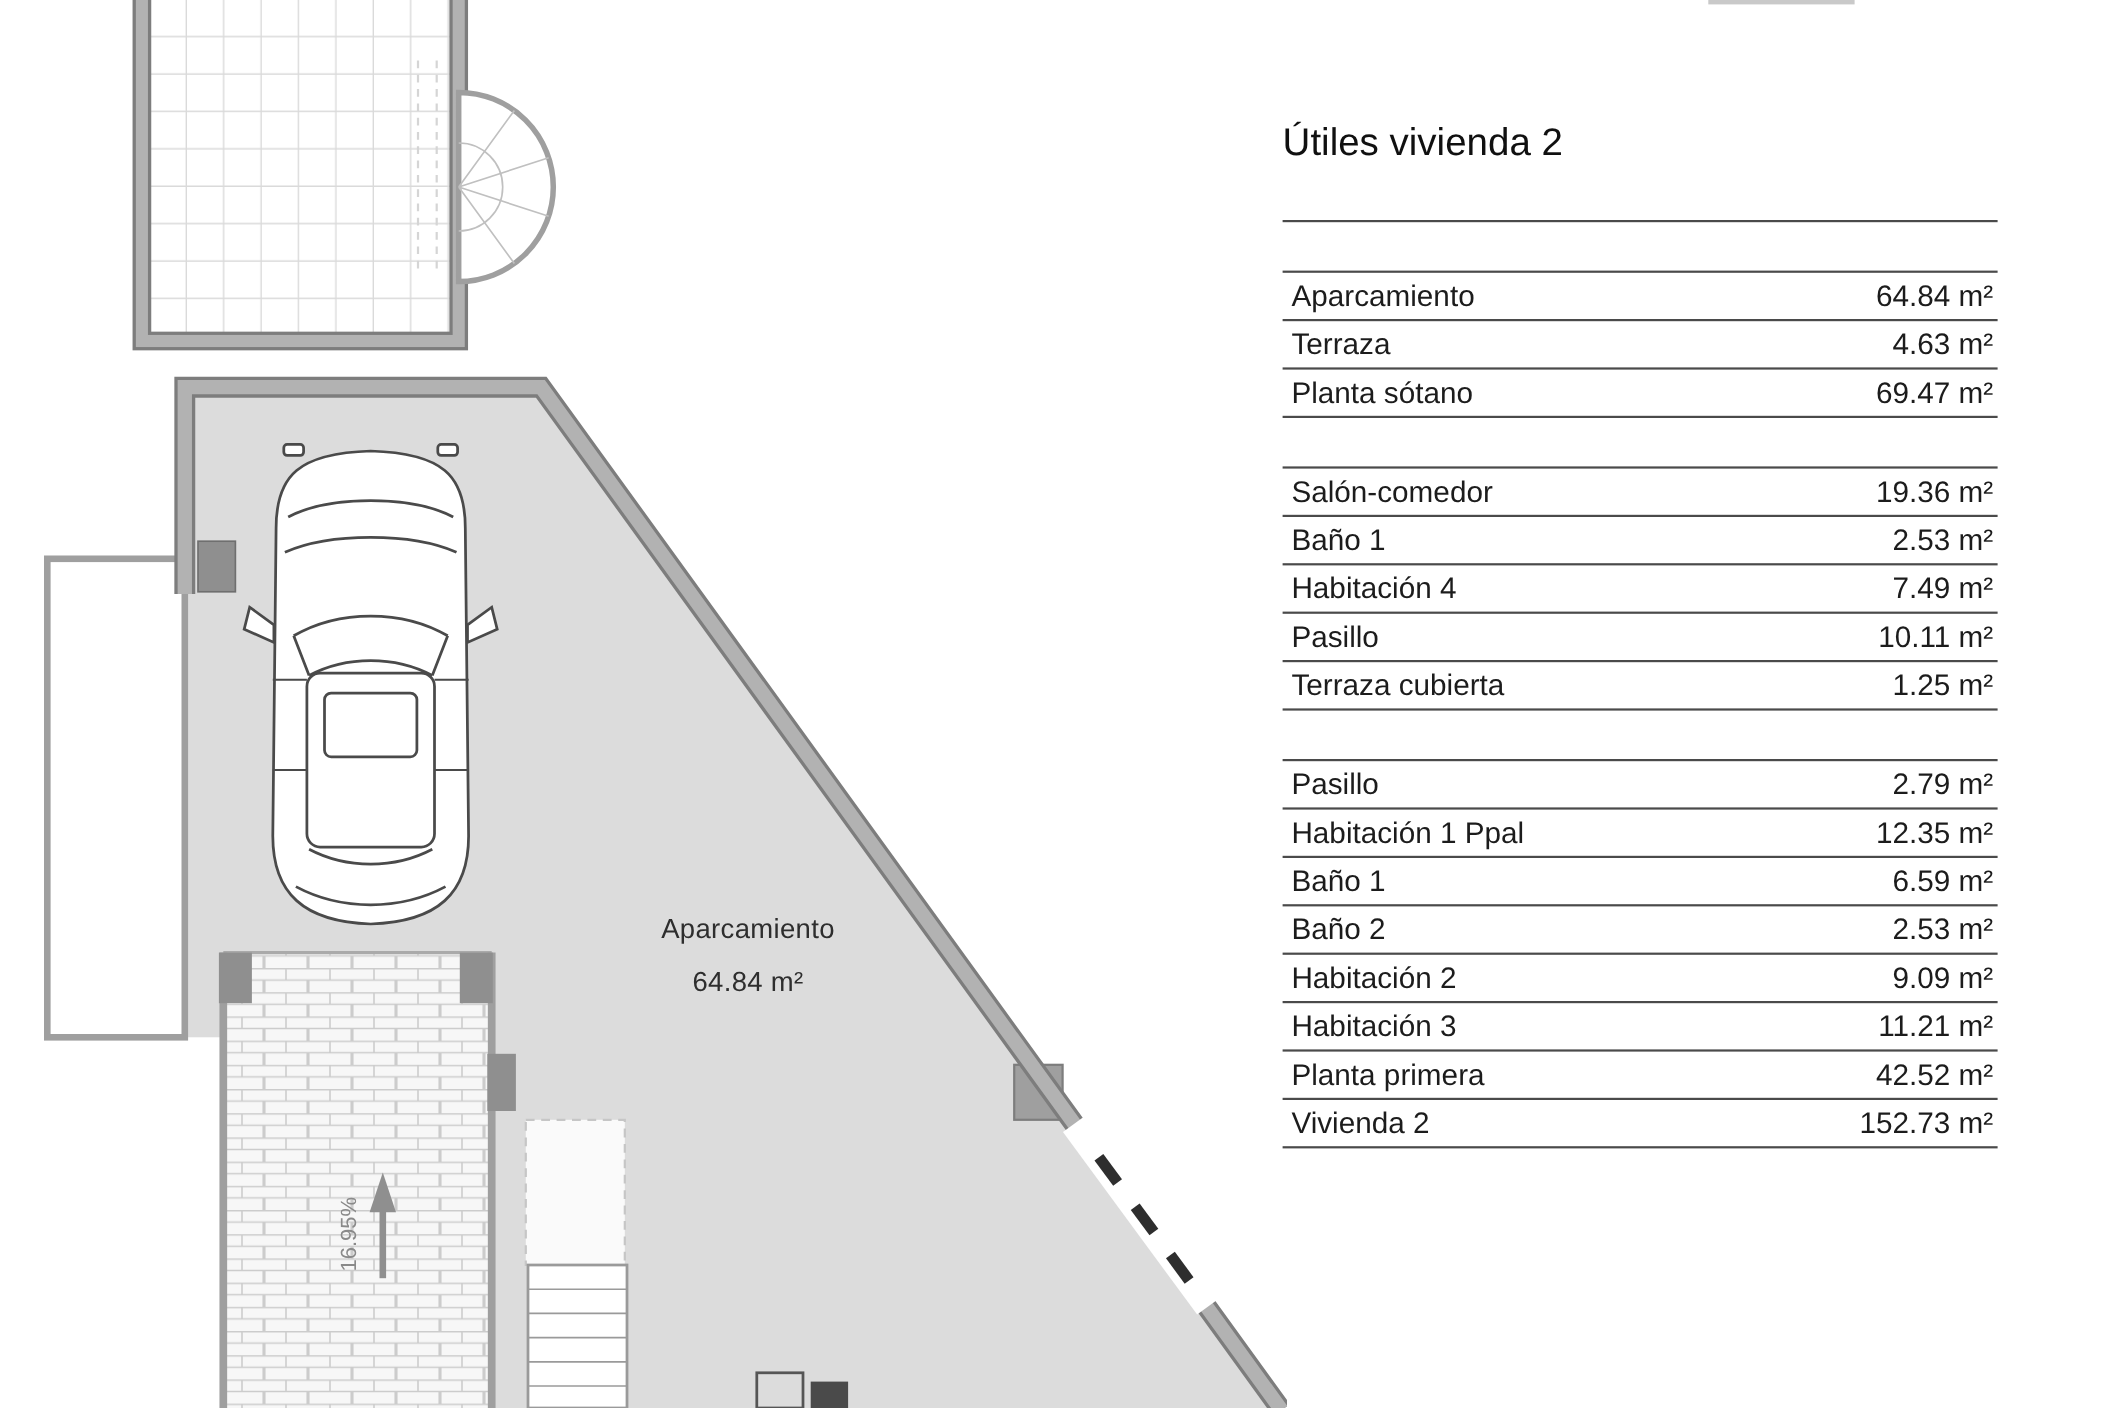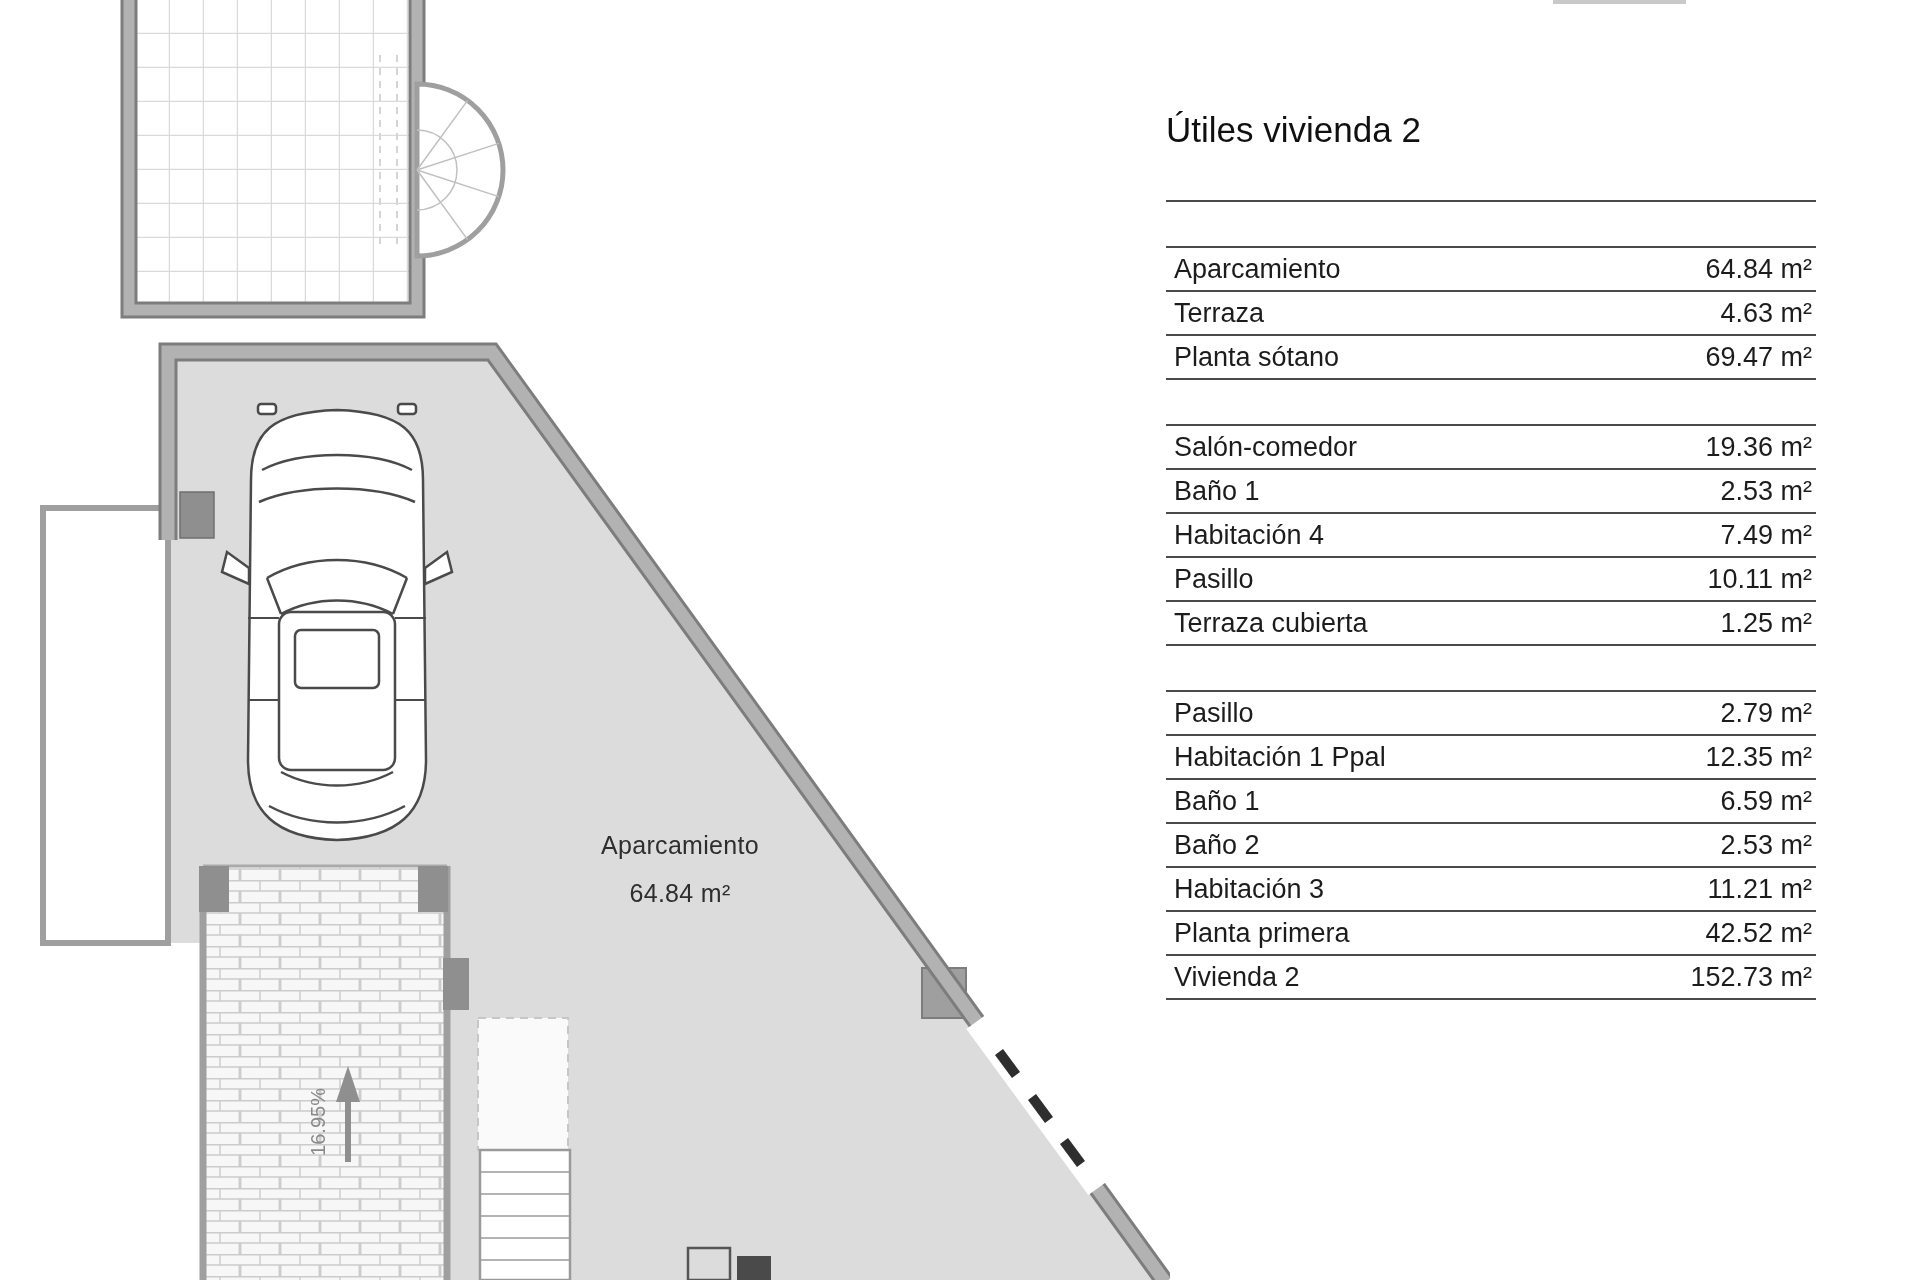--- a/index.html
+++ b/index.html
@@ -198,20 +198,24 @@
           </div>
           <div class="trow">
             <span class="tlabel">Baño 1</span>
             <span class="tvalue">6.59 m²</span>
           </div>
           <div class="trow">
             <span class="tlabel">Baño 2</span>
             <span class="tvalue">2.53 m²</span>
           </div>
           <div class="trow">
+            <span class="tlabel">Habitación 2</span>
+            <span class="tvalue">9.09 m²</span>
+          </div>
+          <div class="trow">
             <span class="tlabel">Habitación 3</span>
             <span class="tvalue">11.21 m²</span>
           </div>
           <div class="trow">
             <span class="tlabel">Planta primera</span>
             <span class="tvalue">42.52 m²</span>
           </div>
           <div class="trow">
             <span class="tlabel">Vivienda 2</span>
             <span class="tvalue">152.73 m²</span>

